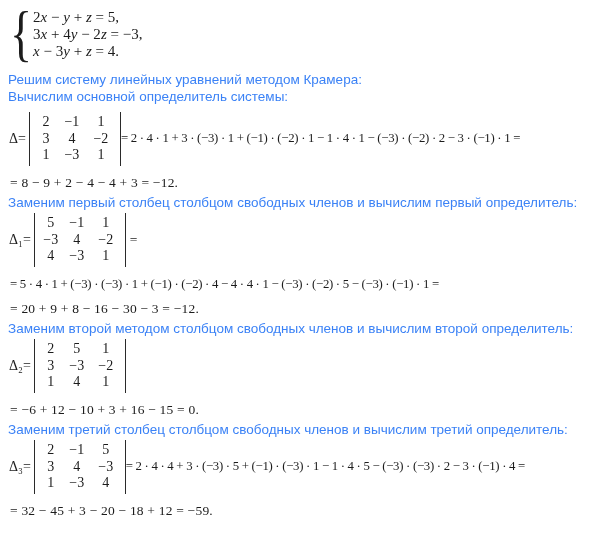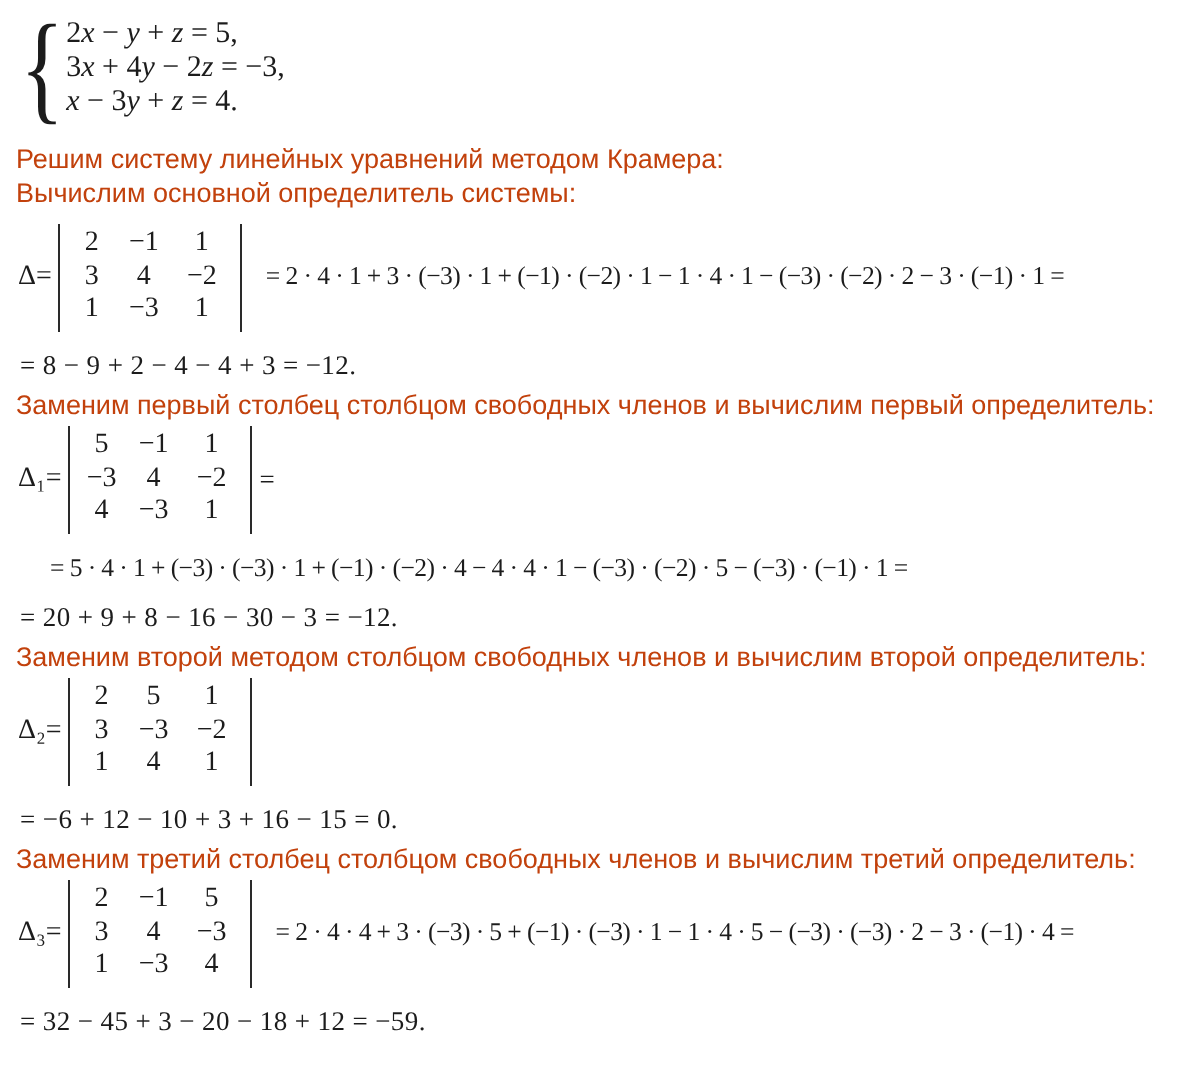--- a/index.html
+++ b/index.html
@@ -23,21 +23,21 @@
   }
   .sys-eqs {
     text-align: left;
     font-family: "Liberation Serif", serif;
     font-size: 15px; line-height: 17px;
     padding-top: 1px;
   }
   .sys-eqs i { font-style: italic; }
 
   
-  .text-line { font-size: 13.5px; line-height: 16.5px; color: #c2410c; }
+  .text-line { font-size: 13.5px; line-height: 16.5px; color: #3b82f6; }
   .intro-block { margin-top: 12px; }
   .section-intro { margin-top: 4px; }
 
   
   .det-line {
     display: flex; align-items: center;
     margin-top: 2px;
     font-family: "Liberation Serif", serif;
   }
   .det-line.first { margin-top: 7px; }
@@ -48,27 +48,27 @@
     padding: 2px 5px;
     display: grid;
     grid-template-columns: 22px 30px 28px;
   }
   .mat .cell { text-align: center; font-size: 14px; line-height: 16.5px; }
   .eq-sign { font-size: 13.5px; margin-left: 4px; }
   .expansion {
     font-size: 12.8px;
     letter-spacing: -0.3px;
     white-space: nowrap;
-    margin-left: 12px;
+    margin-left: 0;
   }
   .expansion-line {
     font-family: "Liberation Serif", serif;
     font-size: 12.8px; letter-spacing: -0.3px;
     white-space: nowrap;
-    margin-top: 10px; margin-left: 17px;
+    margin-top: 10px; margin-left: 2px;
   }
   .result-line {
     font-family: "Liberation Serif", serif;
     font-size: 13.5px;
     margin-top: 9px; margin-left: 2px;
     letter-spacing: 0.2px;
   }
 </style>
 </head>
 <body>

